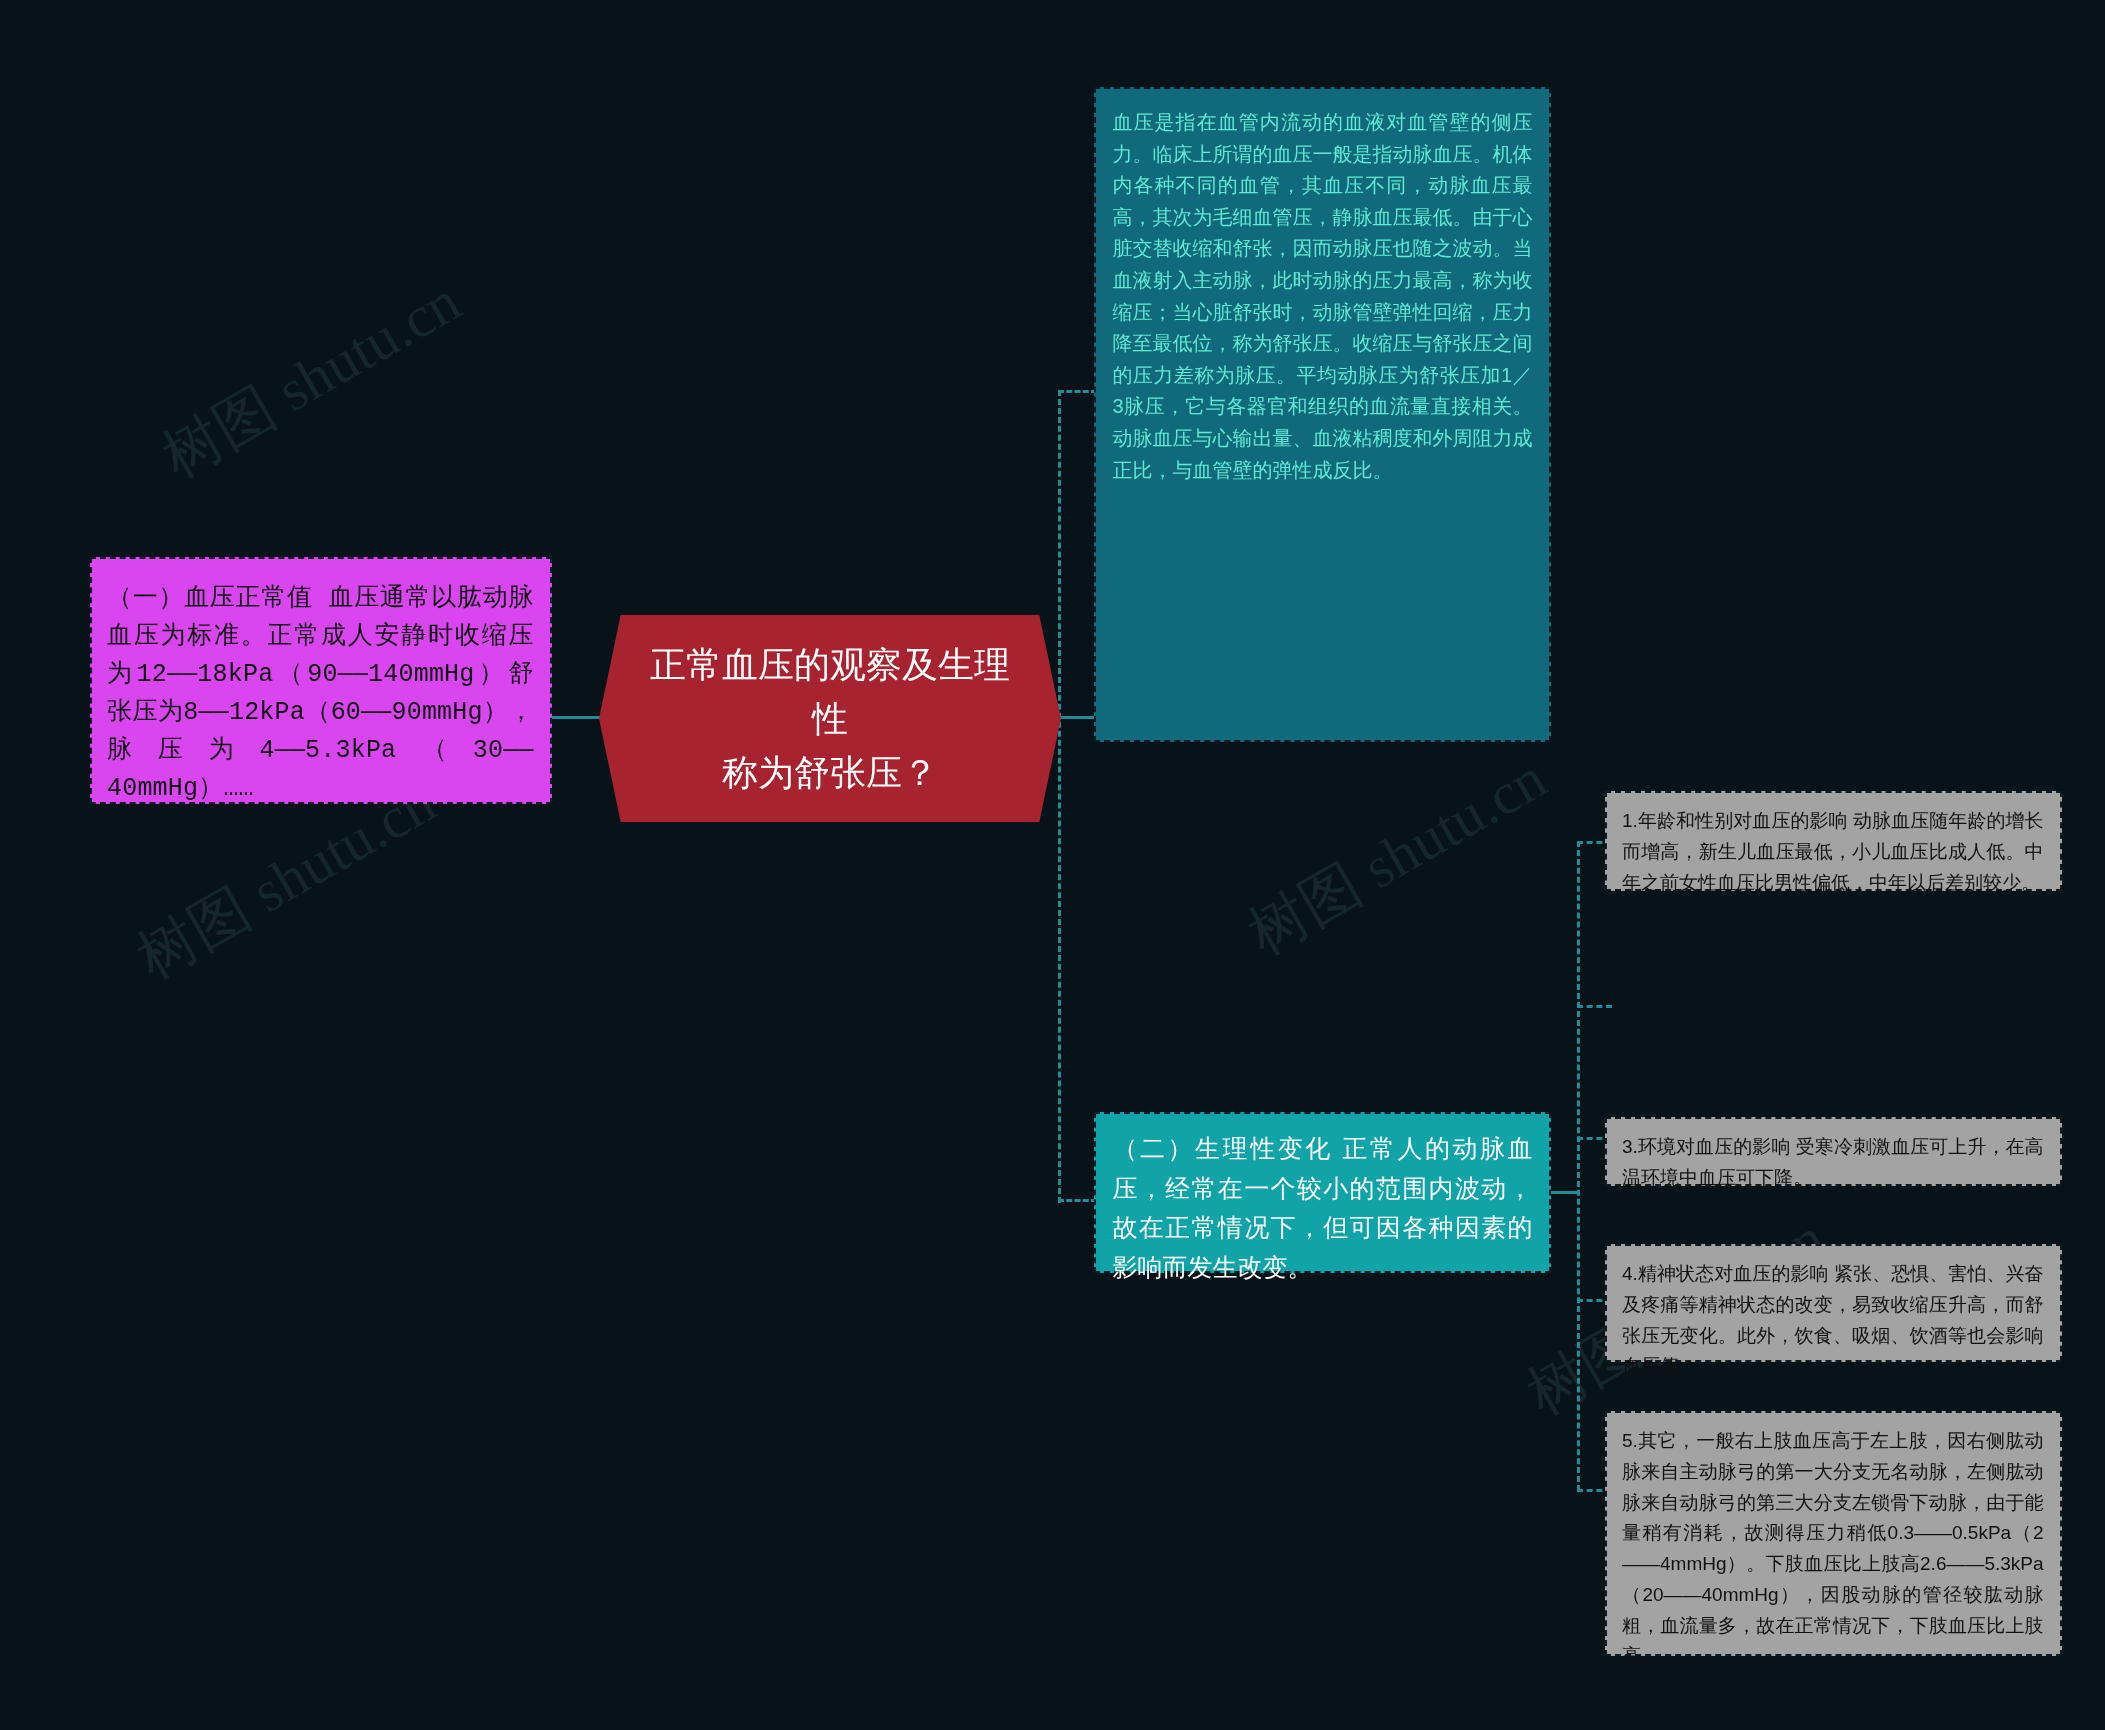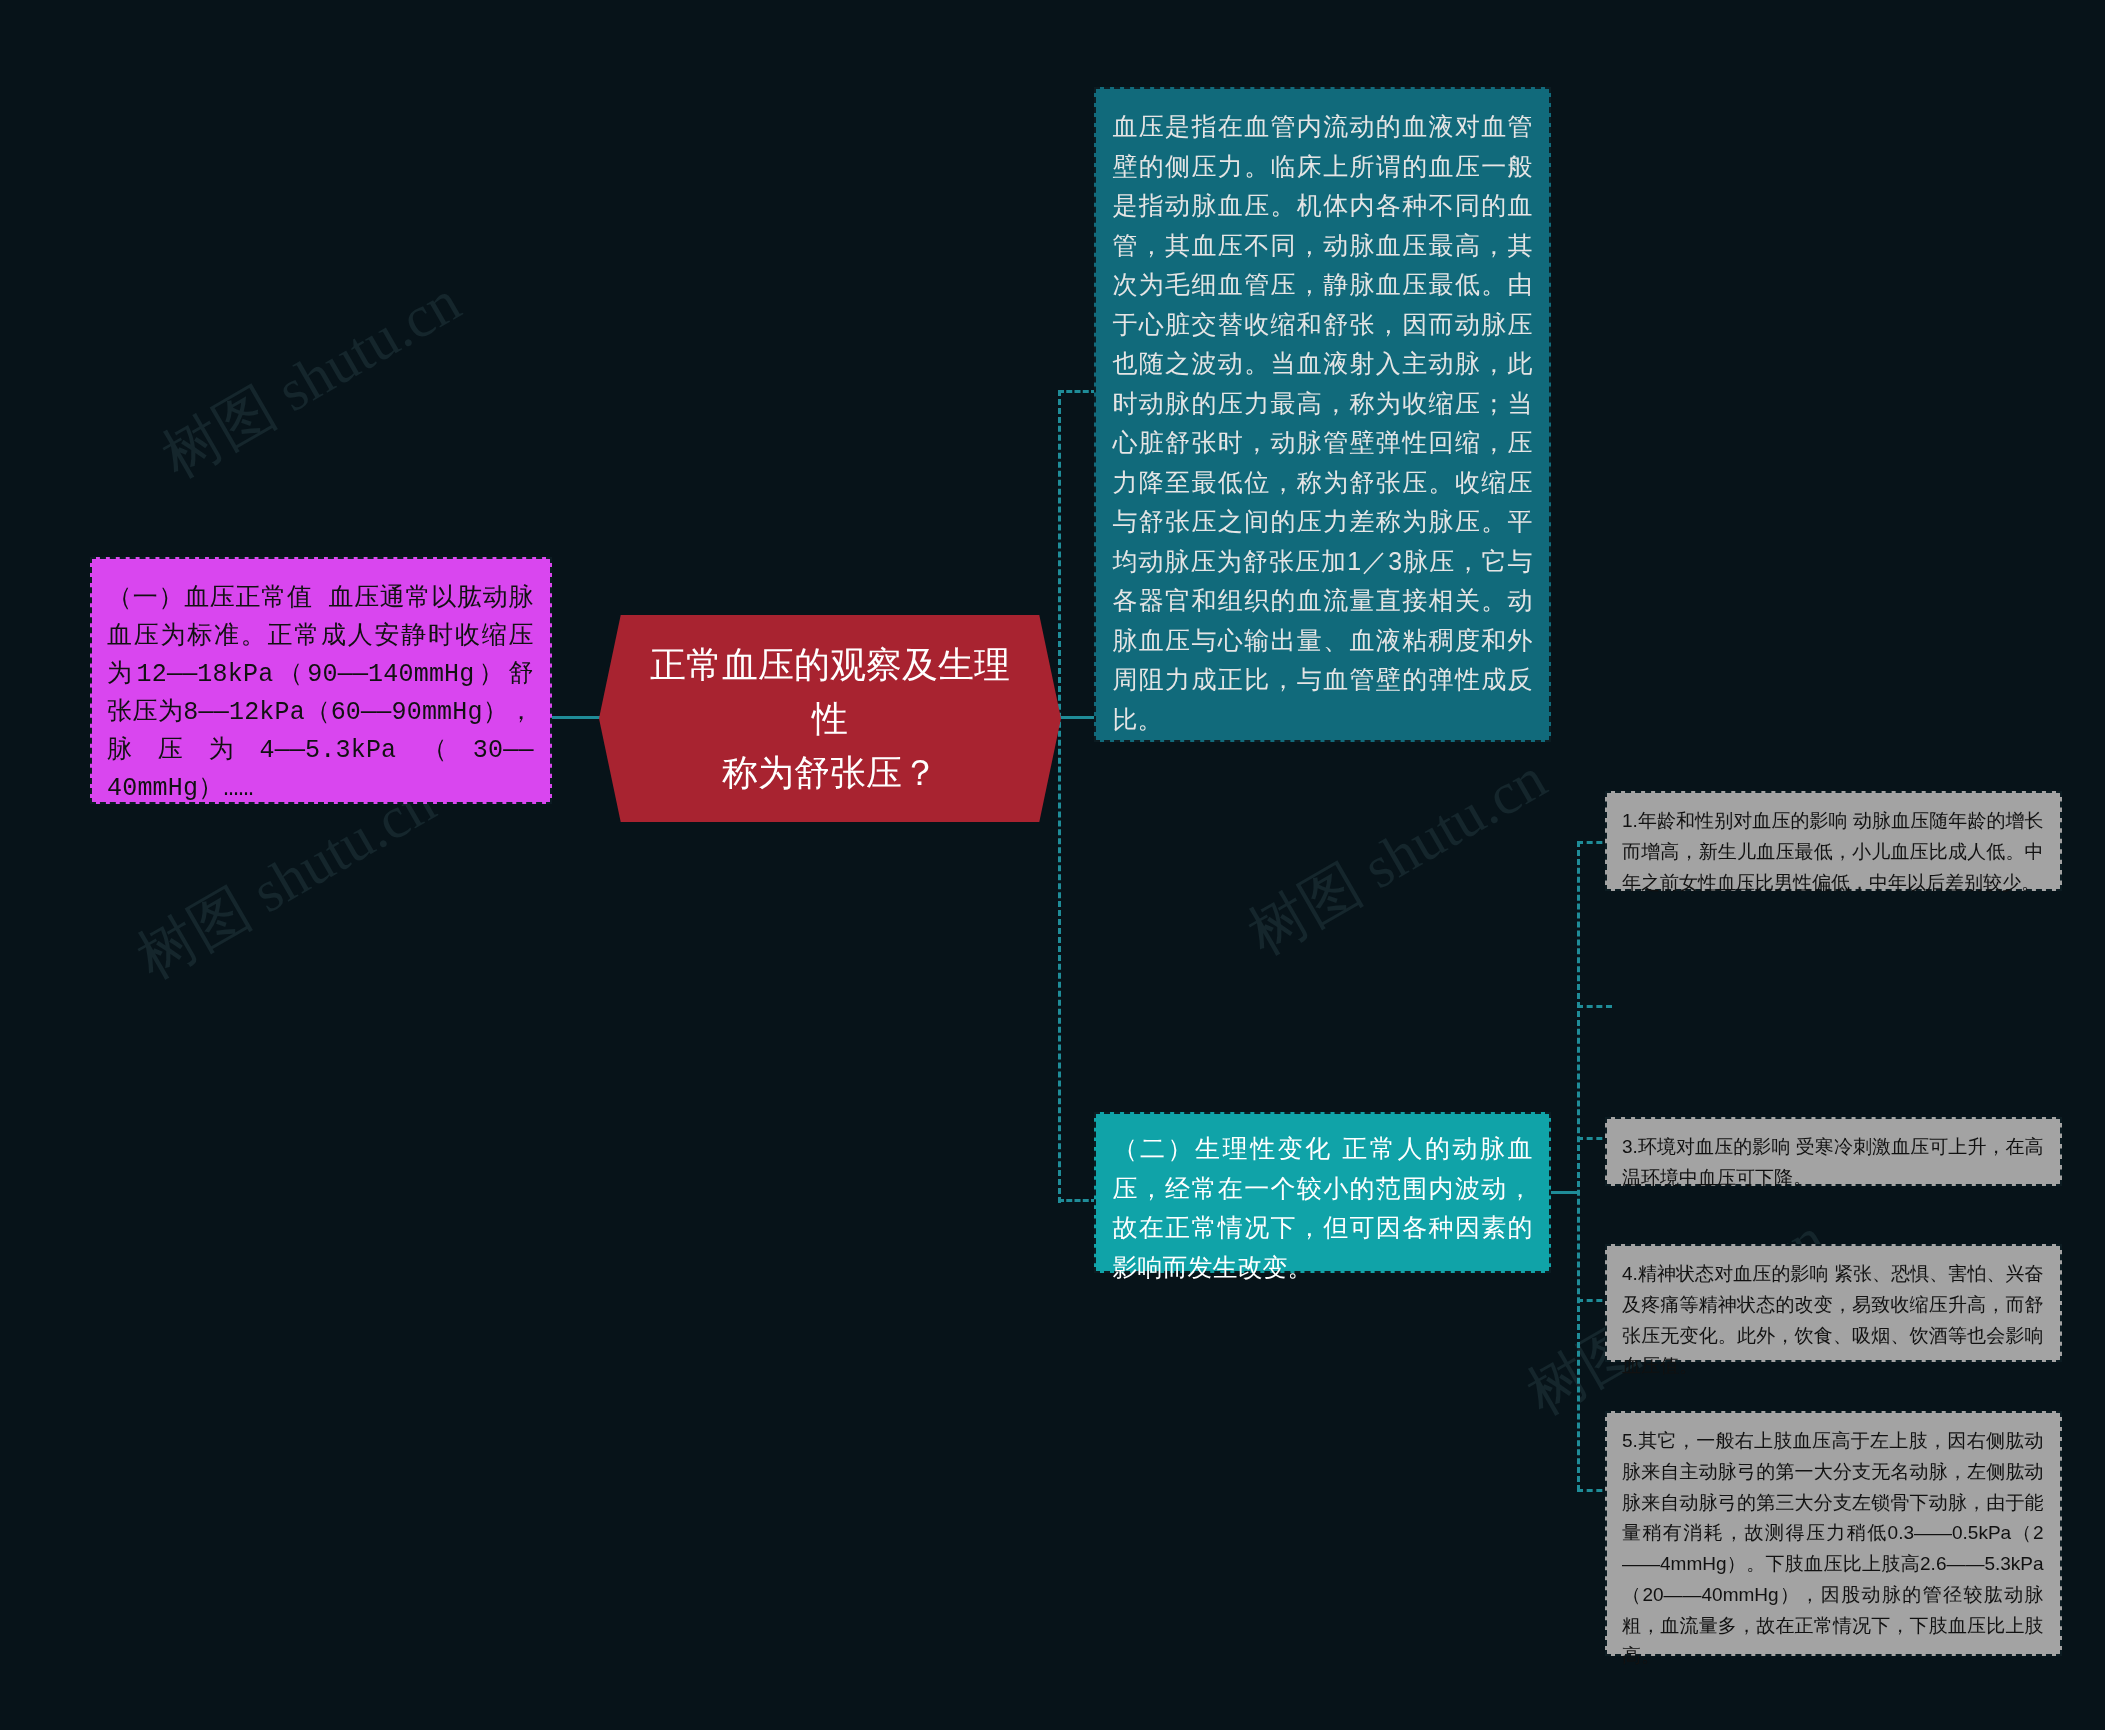--- a/index.html
+++ b/index.html
@@ -70,22 +70,22 @@
     text-align:center;
     padding:0 48px;
     -webkit-clip-path:polygon(4.7% 0, 95.3% 0, 100% 50%, 95.3% 100%, 4.7% 100%, 0 50%);
     clip-path:polygon(4.7% 0, 95.3% 0, 100% 50%, 95.3% 100%, 4.7% 100%, 0 50%);
     box-sizing:border-box;
   }
   .red-node span{display:block;}
 
   .teal-dark-node{
     background:#116A7B;
-    color:#e5e5e5;
-    font-size:25px;
+    color:#5eead4;
+    font-size:20px;
     line-height:1.58;
     padding:18px 16.4px;
     text-align:justify;
     text-justify:inter-ideograph;
   }
 
   .teal-bright-node{
     background:#10A3A8;
     color:#ffffff;
     font-size:25px;

